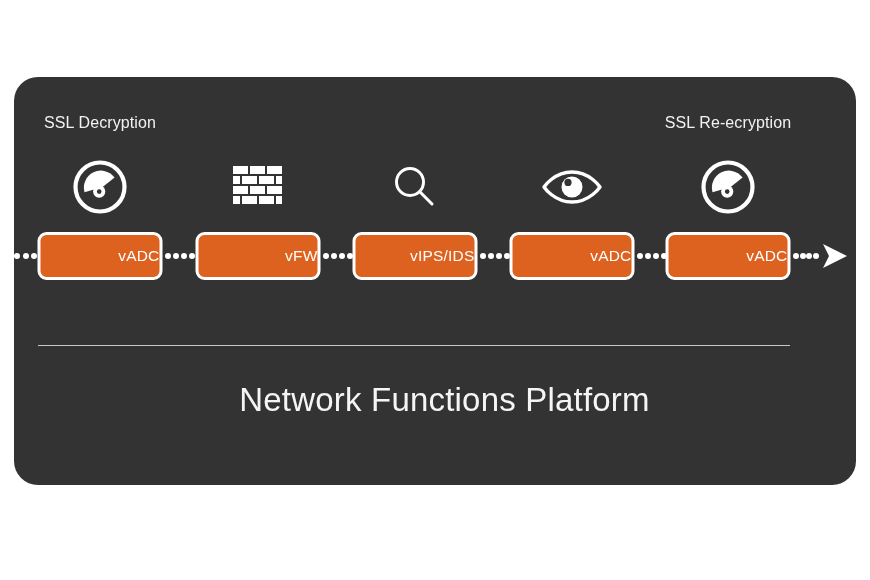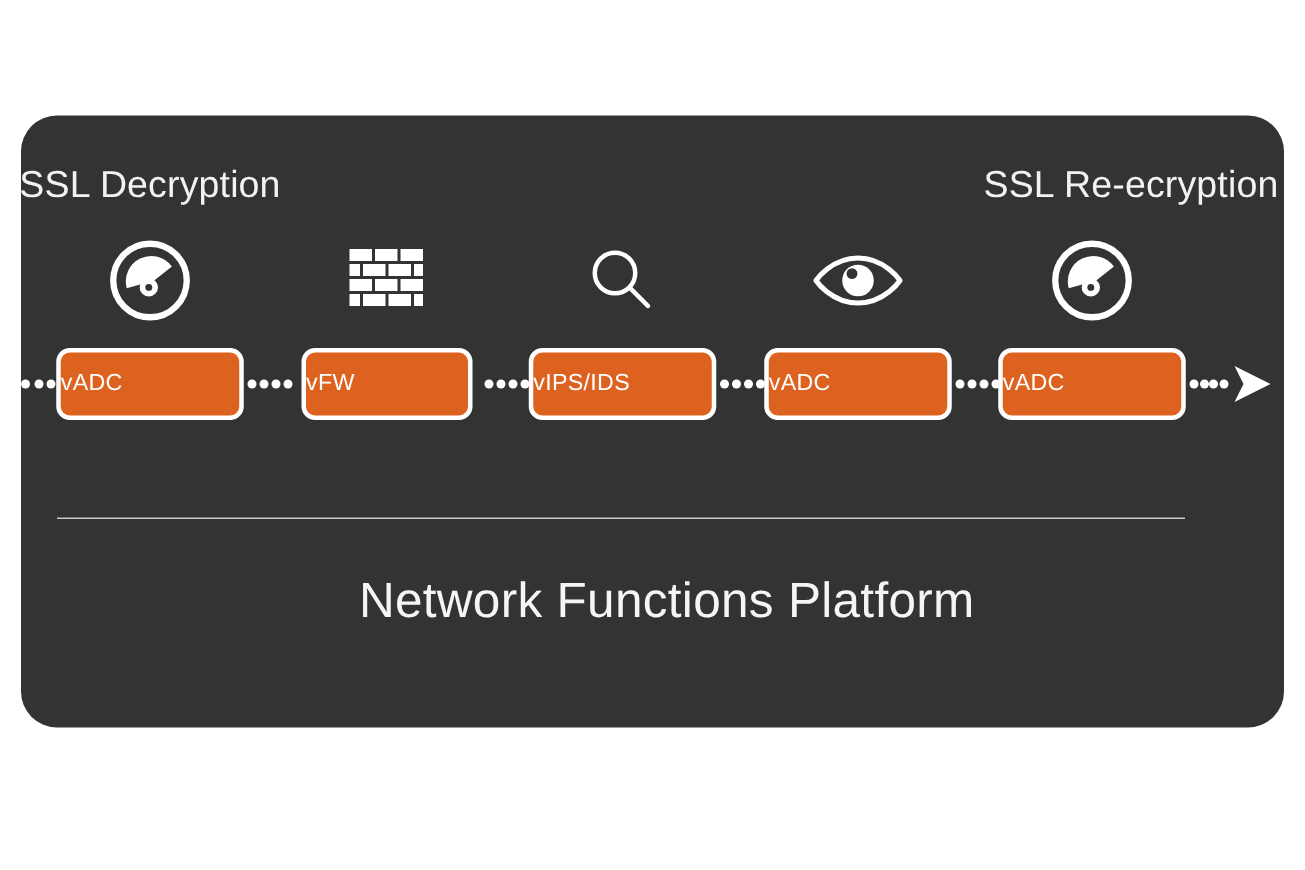--- a/index.html
+++ b/index.html
@@ -37,31 +37,31 @@
   .stage-labels {
     position: absolute;
     left: 0;
     top: 33px;
     width: 842px;
     height: 26px;
   }
   .stage-label {
     position: absolute;
     color: #f2f2f2;
-    font-size: 25px;
+    font-size: 16px;
     font-weight: 400;
     letter-spacing: 0.1px;
     white-space: nowrap;
     text-align: right;
     transform: translateX(-50%);
     line-height: 26px;
   }
   .stage-label.l0 { left: 86px; }
   .stage-label.l1 { left: 400px; }
-  .stage-label.l2 { left: 714px; margin-left: 26px; }
+  .stage-label.l2 { left: 714px; }
 
   
   .icon-row {
     position: absolute;
     left: 0;
     top: 78px;
     width: 842px;
     height: 64px;
   }
   .icon-slot {
@@ -86,21 +86,21 @@
   .nf-box {
     position: absolute;
     top: 0;
     height: 48px;
     background: #DD6220;
     border: 3px solid #ffffff;
     border-radius: 9px;
     box-sizing: border-box;
     display: flex;
     align-items: center;
-    justify-content: flex-start;
+    justify-content: flex-end;
     transform: translateX(-50%);
   }
   .nf-box-label {
     color: #ffffff;
     font-size: 15.5px;
     font-weight: 400;
     letter-spacing: 0.2px;
     white-space: nowrap;
   }
 
@@ -238,21 +238,21 @@
         <span class="nf-box-label">vADC</span>
       </div>
 
       <div class="dot-seg" style="left:151px;width:30px;">
         <i></i>
           <i></i>
           <i></i>
           <i></i>
       </div>
 
-      <div class="nf-box" style="left:244px;width:114px;">
+      <div class="nf-box" style="left:244px;width:125px;">
         <span class="nf-box-label">vFW</span>
       </div>
 
       <div class="dot-seg" style="left:309px;width:30px;">
         <i></i>
           <i></i>
           <i></i>
           <i></i>
       </div>
 

